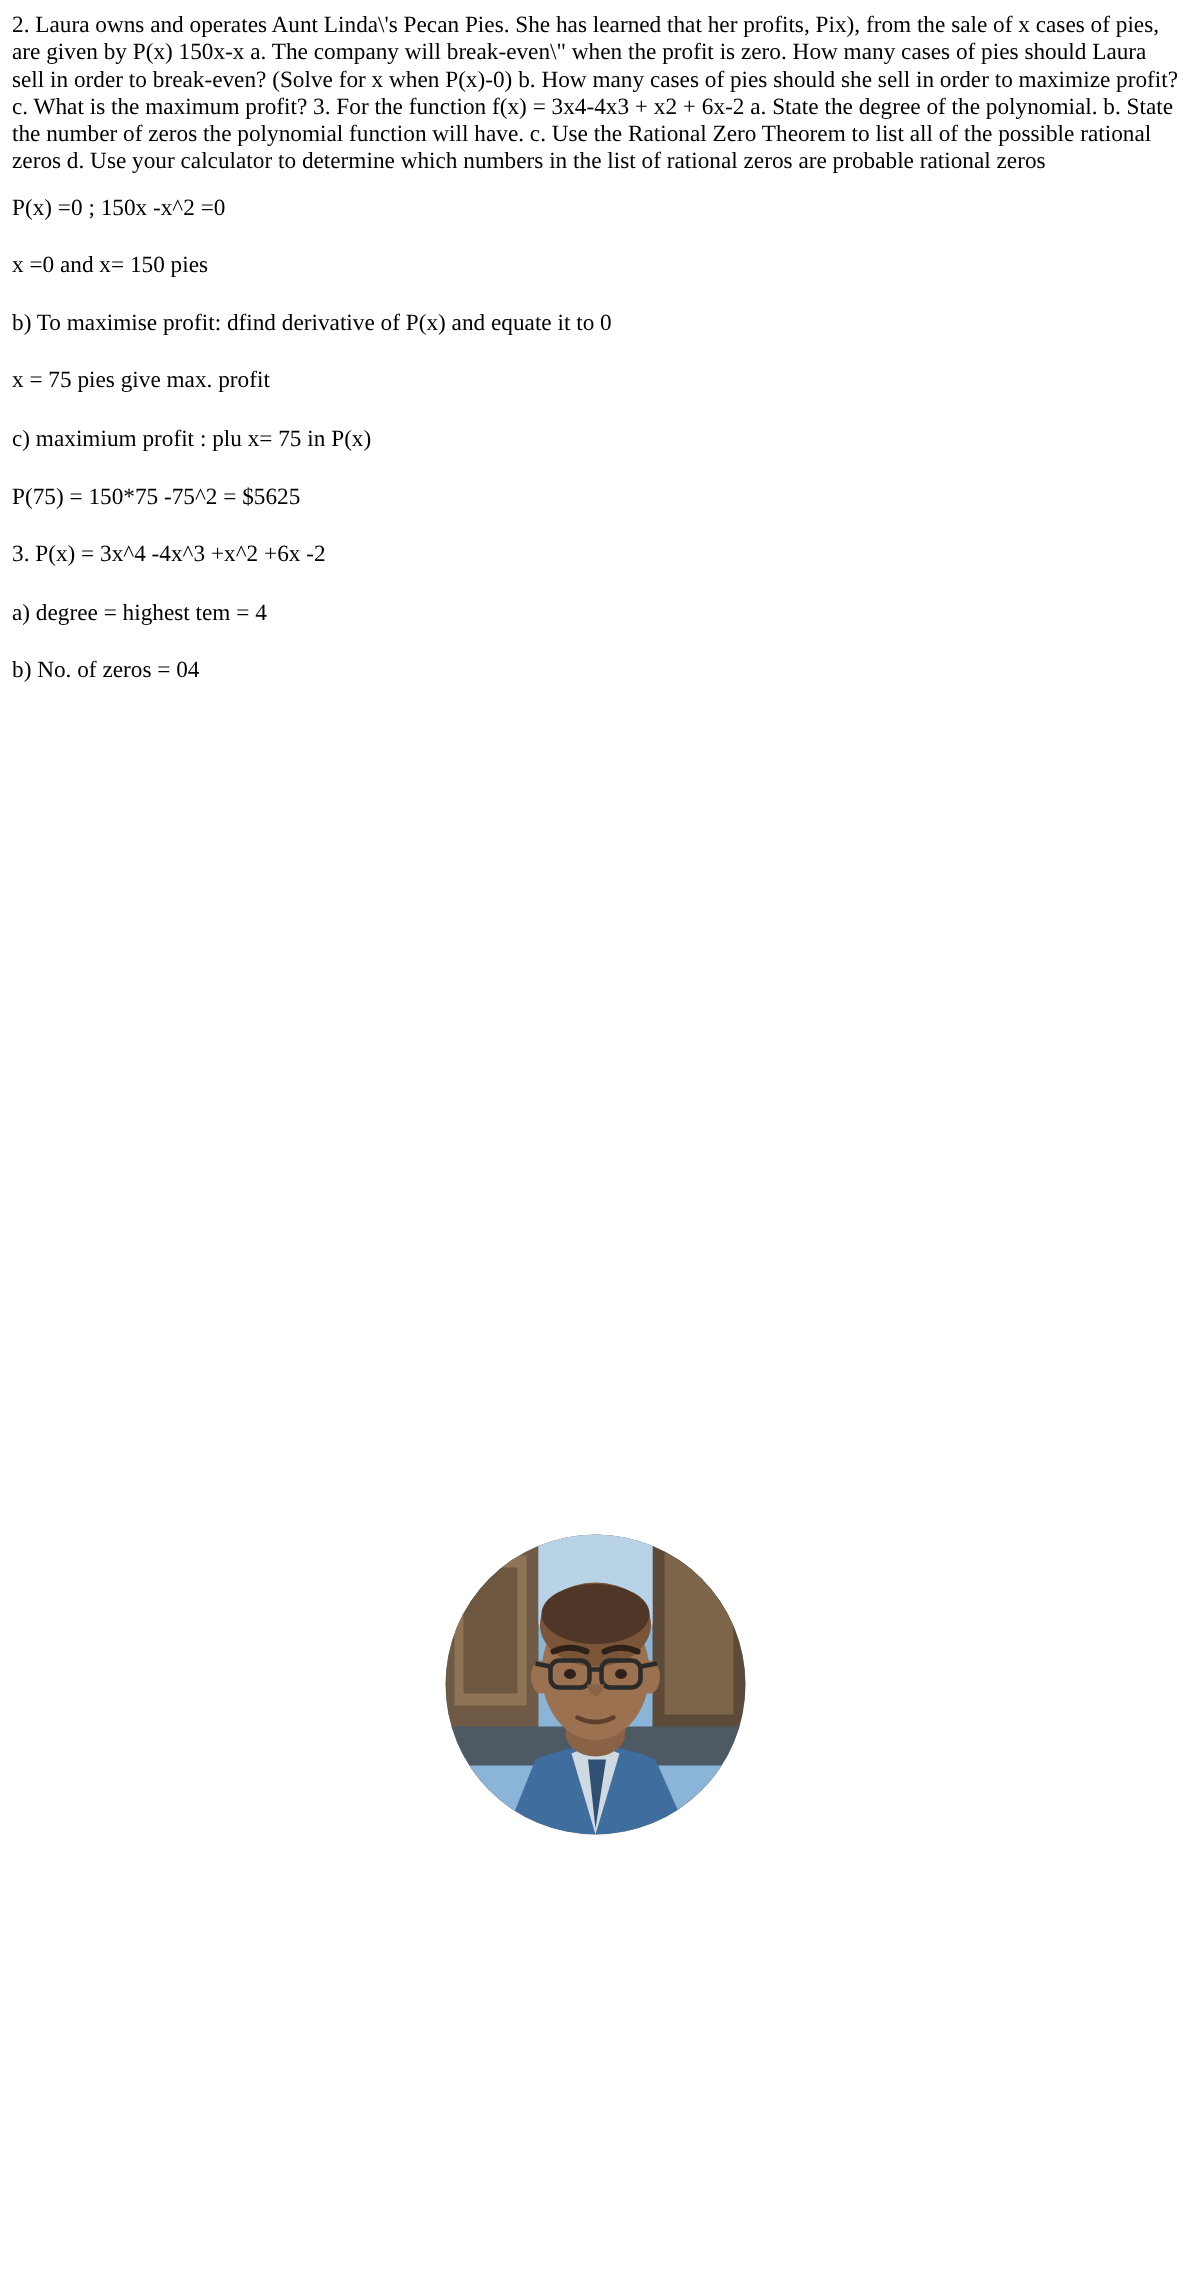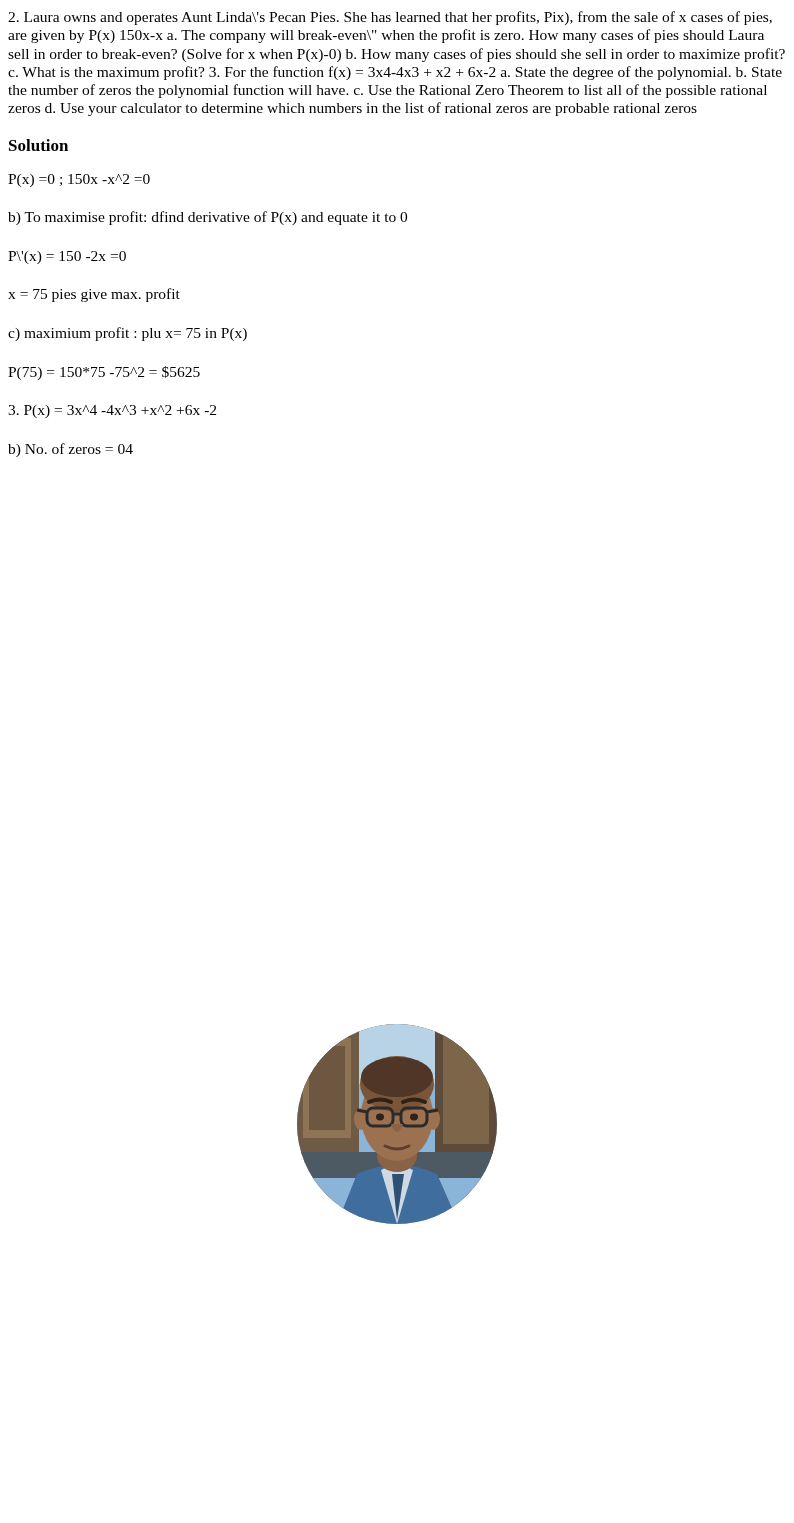--- a/index.html
+++ b/index.html
@@ -75,29 +75,29 @@
     display: block;
   }
 </style>
 </head>
 <body>
 
 <div class="page">
 
   <p class="question">2. Laura owns and operates Aunt Linda\'s Pecan Pies. She has learned that her profits, Pix), from the sale of x cases of pies, are given by P(x) 150x-x a. The company will break-even\" when the profit is zero. How many cases of pies should Laura sell in order to break-even? (Solve for x when P(x)-0) b. How many cases of pies should she sell in order to maximize profit? c. What is the maximum profit? 3. For the function f(x) = 3x4-4x3 + x2 + 6x-2 a. State the degree of the polynomial. b. State the number of zeros the polynomial function will have. c. Use the Rational Zero Theorem to list all of the possible rational zeros d. Use your calculator to determine which numbers in the list of rational zeros are probable rational zeros</p>
 
-  <div class="solution-heading">Solution</div>
 
   <div class="step">P(x) =0 ; 150x -x^2 =0</div>
+  <div class="step">x =0 and x= 150 pies</div>
   <div class="step">b) To maximise profit: dfind derivative of P(x) and equate it to 0</div>
-  <div class="step">P\'(x) = 150 -2x =0</div>
   <div class="step">x = 75 pies give max. profit</div>
   <div class="step">c) maximium profit : plu x= 75 in P(x)</div>
   <div class="step">P(75) = 150*75 -75^2 = $5625</div>
   <div class="step">3. P(x) = 3x^4 -4x^3 +x^2 +6x -2</div>
+  <div class="step">a) degree = highest tem = 4</div>
   <div class="step">b) No. of zeros = 04</div>
 
   <div class="spacer"></div>
 
   <div class="avatar-wrap">
     <div class="avatar">
       <svg viewBox="0 0 200 200" xmlns="http://www.w3.org/2000/svg" aria-hidden="true">
         <defs>
           <clipPath id="circleClip">
               <circle cx="100" cy="100" r="100"></circle>

